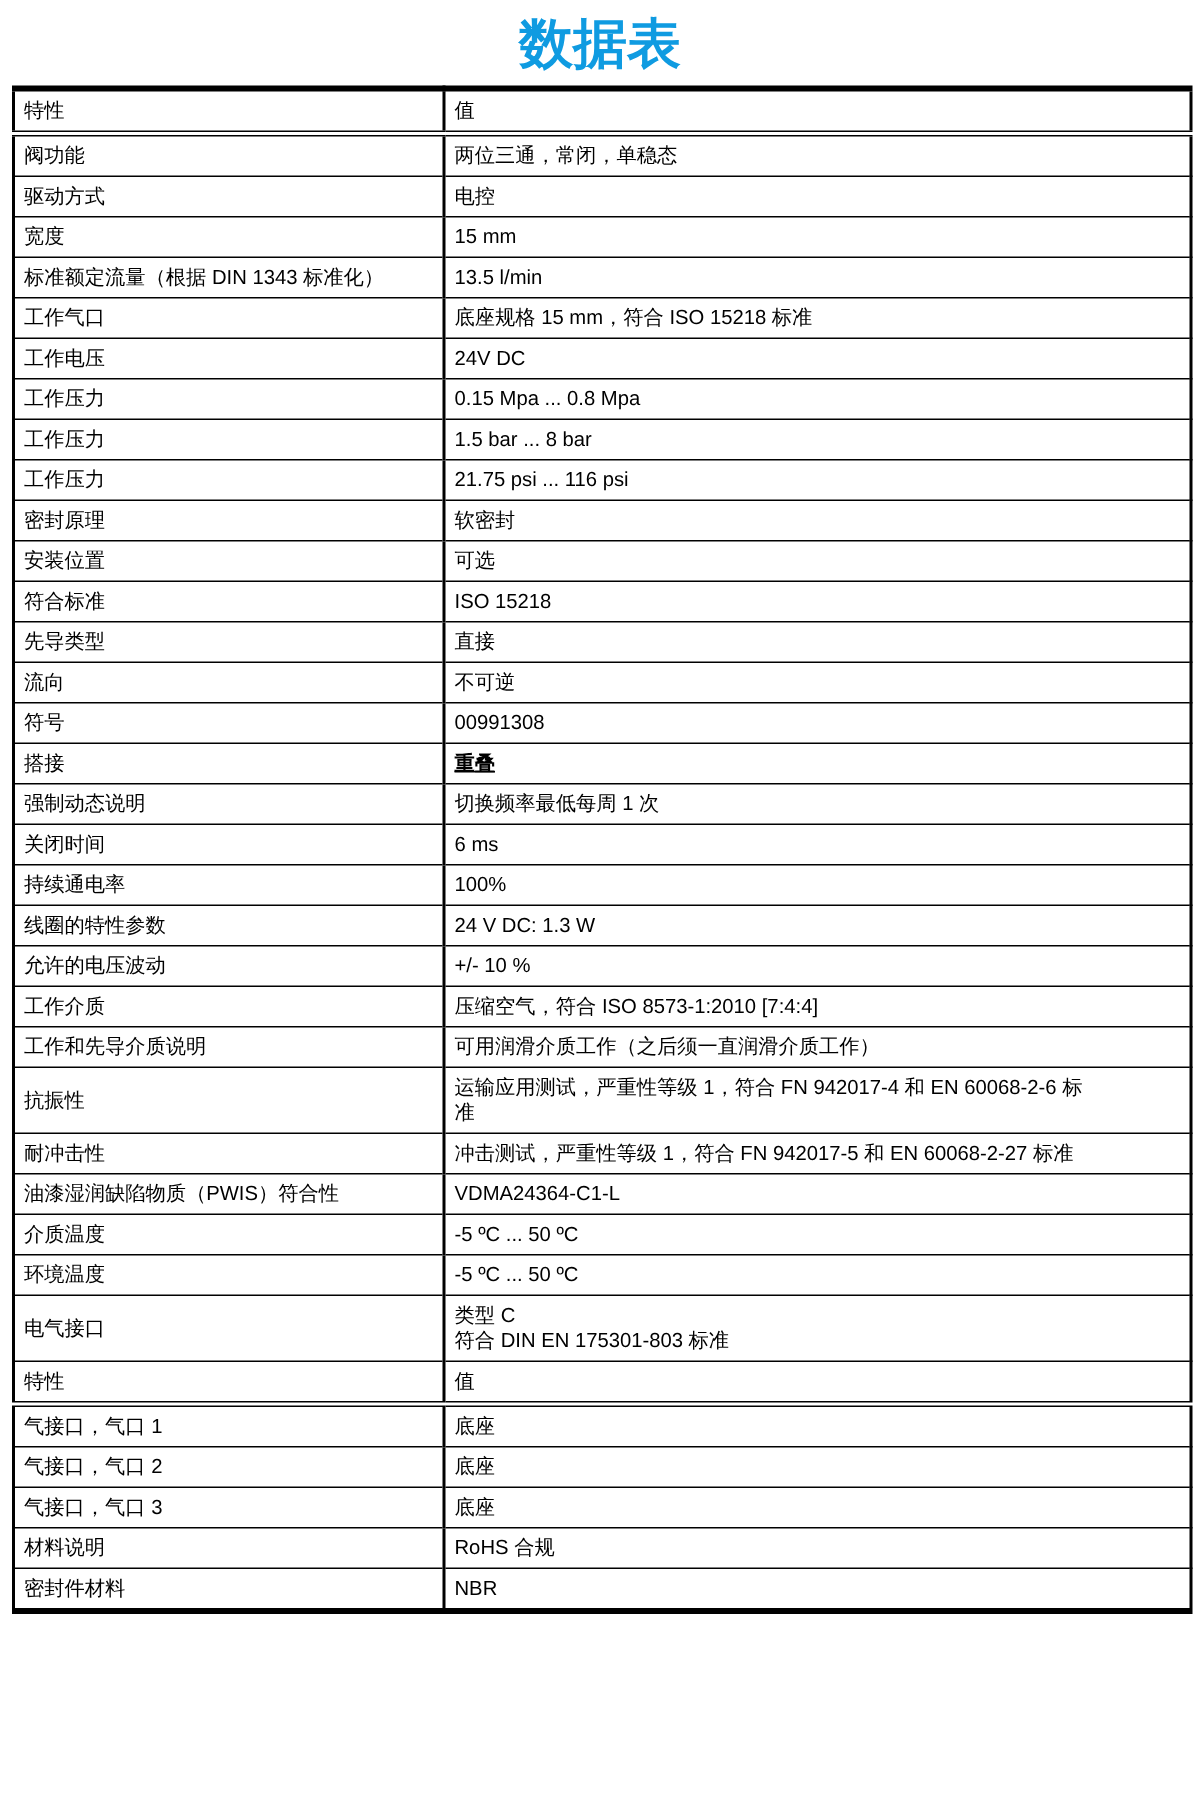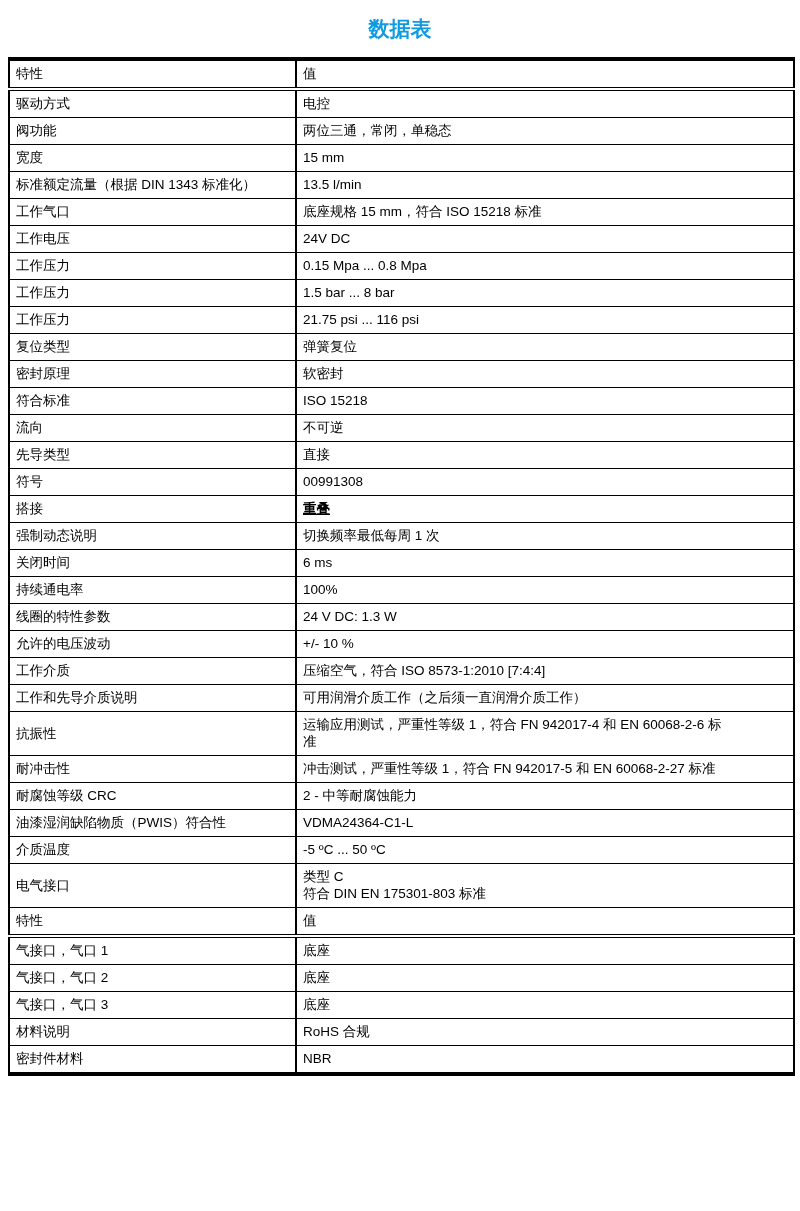--- a/index.html
+++ b/index.html
@@ -15,21 +15,21 @@
     height: 1211px;
     position: relative;
     overflow: hidden;
     background: #ffffff;
   }
   .title {
     margin: 12px 0 0 0;
     height: 33px;
     line-height: 33px;
     text-align: center;
-    font-size: 21px;
+    font-size: 36px;
     font-weight: bold;
   }
   table.spec-table {
     border-collapse: collapse;
     table-layout: fixed;
     width: 785px;
     margin: 12px 0 0 8px;
     border-left: 2px solid #000;
     border-right: 2px solid #000;
     border-top: 4px solid #000;
@@ -71,28 +71,28 @@
     <colgroup>
       <col class="col-label">
       <col class="col-value">
     </colgroup>
     <tbody>
         <tr class="header-row">
           <th class="label-head">特性</th>
           <th>值</th>
         </tr>
         <tr>
+          <td class="label-cell">阀功能</td>
+          <td class="value-cell">两位三通，常闭，单稳态</td>
+        </tr>
+        <tr>
           <td class="label-cell">驱动方式</td>
           <td class="value-cell">电控</td>
         </tr>
         <tr>
-          <td class="label-cell">阀功能</td>
-          <td class="value-cell">两位三通，常闭，单稳态</td>
-        </tr>
-        <tr>
           <td class="label-cell">宽度</td>
           <td class="value-cell">15 mm</td>
         </tr>
         <tr>
           <td class="label-cell">标准额定流量（根据 DIN 1343 标准化）</td>
           <td class="value-cell">13.5 l/min</td>
         </tr>
         <tr>
           <td class="label-cell">工作气口</td>
           <td class="value-cell">底座规格 15 mm，符合 ISO 15218 标准</td>
@@ -107,38 +107,38 @@
         </tr>
         <tr>
           <td class="label-cell">工作压力</td>
           <td class="value-cell">1.5 bar ... 8 bar</td>
         </tr>
         <tr>
           <td class="label-cell">工作压力</td>
           <td class="value-cell">21.75 psi ... 116 psi</td>
         </tr>
         <tr>
-          <td class="label-cell">复位类型</td>
-          <td class="value-cell">弹簧复位</td>
-        </tr>
-        <tr>
           <td class="label-cell">密封原理</td>
           <td class="value-cell">软密封</td>
         </tr>
         <tr>
+          <td class="label-cell">安装位置</td>
+          <td class="value-cell">可选</td>
+        </tr>
+        <tr>
           <td class="label-cell">符合标准</td>
           <td class="value-cell">ISO 15218</td>
         </tr>
         <tr>
+          <td class="label-cell">先导类型</td>
+          <td class="value-cell">直接</td>
+        </tr>
+        <tr>
           <td class="label-cell">流向</td>
           <td class="value-cell">不可逆</td>
-        </tr>
-        <tr>
-          <td class="label-cell">先导类型</td>
-          <td class="value-cell">直接</td>
         </tr>
         <tr>
           <td class="label-cell">符号</td>
           <td class="value-cell">00991308</td>
         </tr>
         <tr>
           <td class="label-cell">搭接</td>
           <td class="value-cell bold">重叠</td>
         </tr>
         <tr>
@@ -172,29 +172,29 @@
         <tr>
           <td class="label-cell">抗振性</td>
           <td class="value-cell">运输应用测试，严重性等级 1，符合 FN 942017-4 和 EN 60068-2-6 标
 准</td>
         </tr>
         <tr>
           <td class="label-cell">耐冲击性</td>
           <td class="value-cell">冲击测试，严重性等级 1，符合 FN 942017-5 和 EN 60068-2-27 标准</td>
         </tr>
         <tr>
-          <td class="label-cell">耐腐蚀等级 CRC</td>
-          <td class="value-cell">2 - 中等耐腐蚀能力</td>
-        </tr>
-        <tr>
           <td class="label-cell">油漆湿润缺陷物质（PWIS）符合性</td>
           <td class="value-cell">VDMA24364-C1-L</td>
         </tr>
         <tr>
           <td class="label-cell">介质温度</td>
+          <td class="value-cell">-5 ºC ... 50 ºC</td>
+        </tr>
+        <tr>
+          <td class="label-cell">环境温度</td>
           <td class="value-cell">-5 ºC ... 50 ºC</td>
         </tr>
         <tr>
           <td class="label-cell">电气接口</td>
           <td class="value-cell">类型 C
 符合 DIN EN 175301-803 标准</td>
         </tr>
         <tr class="header-row">
           <th class="label-head">特性</th>
           <th>值</th>

